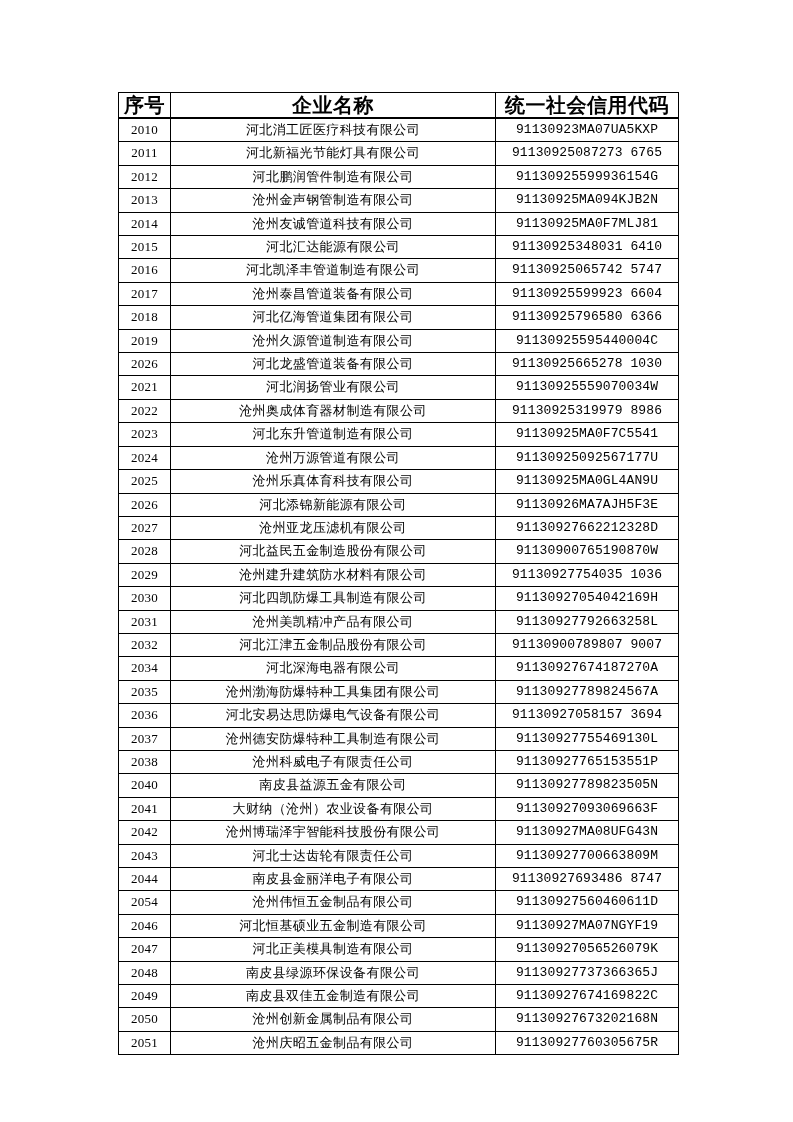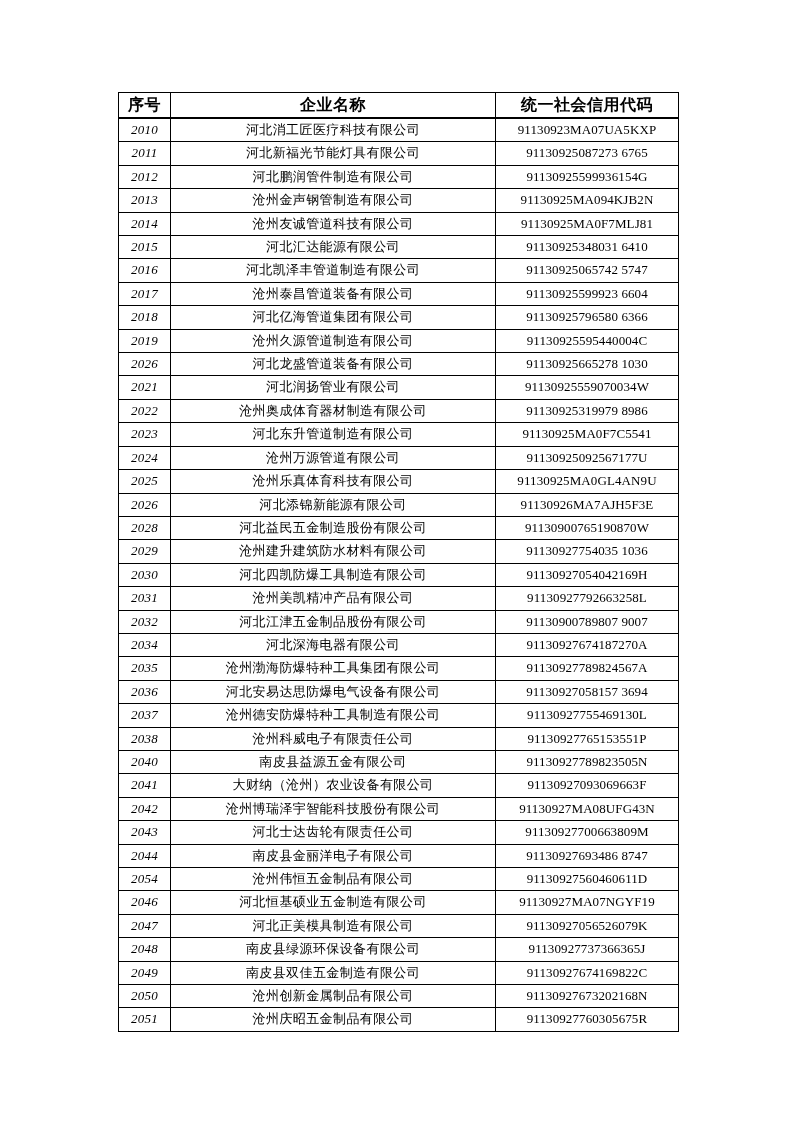--- a/index.html
+++ b/index.html
@@ -42,42 +42,41 @@
     height: 22.4px;
     line-height: 22.4px;
     text-align: center;
     vertical-align: middle;
     color: #000000;
     overflow: hidden;
     white-space: nowrap;
   }
   table.reg-table thead th {
     font-weight: bold;
-    font-size: 16px;
+    font-size: 20px;
     height: 24px;
     line-height: 24px;
     border-bottom: 2px solid #000000;
     letter-spacing: 0.5px;
   }
   table.reg-table tbody td {
     font-size: 13px;
   }
   td.seq-cell {
     font-family: "Liberation Serif", "DejaVu Serif", serif;
     font-size: 13.5px;
     letter-spacing: 0.2px;
-    font-style: italic;
   }
   td.name-cell {
     font-family: "DejaVu Sans", "Liberation Sans", sans-serif;
     font-size: 13.2px;
     letter-spacing: 0.4px;
   }
   td.code-cell {
-    font-family: Liberation Serif, serif;
+    font-family: Liberation Mono, monospace;
     font-size: 13.2px;
     letter-spacing: 0.1px;
   }
 </style>
 </head>
 <body>
 
 <div class="page">
   <div class="table-wrap">
     <table class="reg-table">
@@ -173,20 +172,25 @@
             <td class="seq-cell">2025</td>
             <td class="name-cell">沧州乐真体育科技有限公司</td>
             <td class="code-cell">91130925MA0GL4AN9U</td>
           </tr>
           <tr>
             <td class="seq-cell">2026</td>
             <td class="name-cell">河北添锦新能源有限公司</td>
             <td class="code-cell">91130926MA7AJH5F3E</td>
           </tr>
           <tr>
+            <td class="seq-cell">2027</td>
+            <td class="name-cell">沧州亚龙压滤机有限公司</td>
+            <td class="code-cell">91130927662212328D</td>
+          </tr>
+          <tr>
             <td class="seq-cell">2028</td>
             <td class="name-cell">河北益民五金制造股份有限公司</td>
             <td class="code-cell">91130900765190870W</td>
           </tr>
           <tr>
             <td class="seq-cell">2029</td>
             <td class="name-cell">沧州建升建筑防水材料有限公司</td>
             <td class="code-cell">91130927754035 1036</td>
           </tr>
           <tr>

